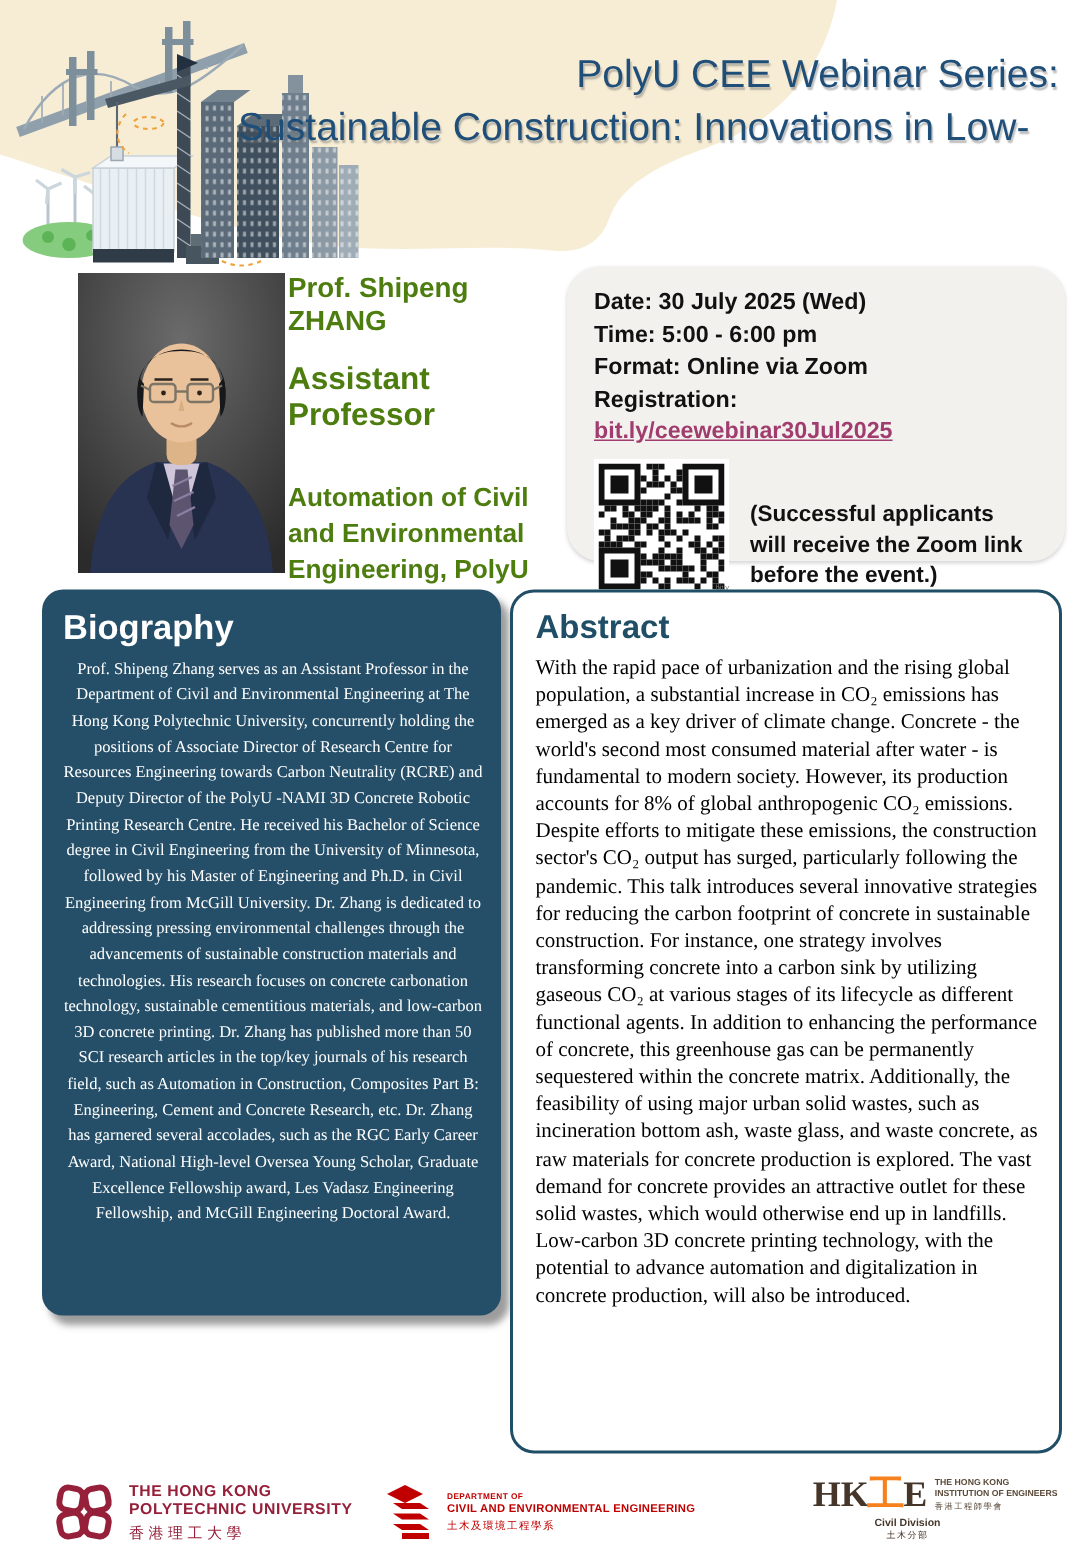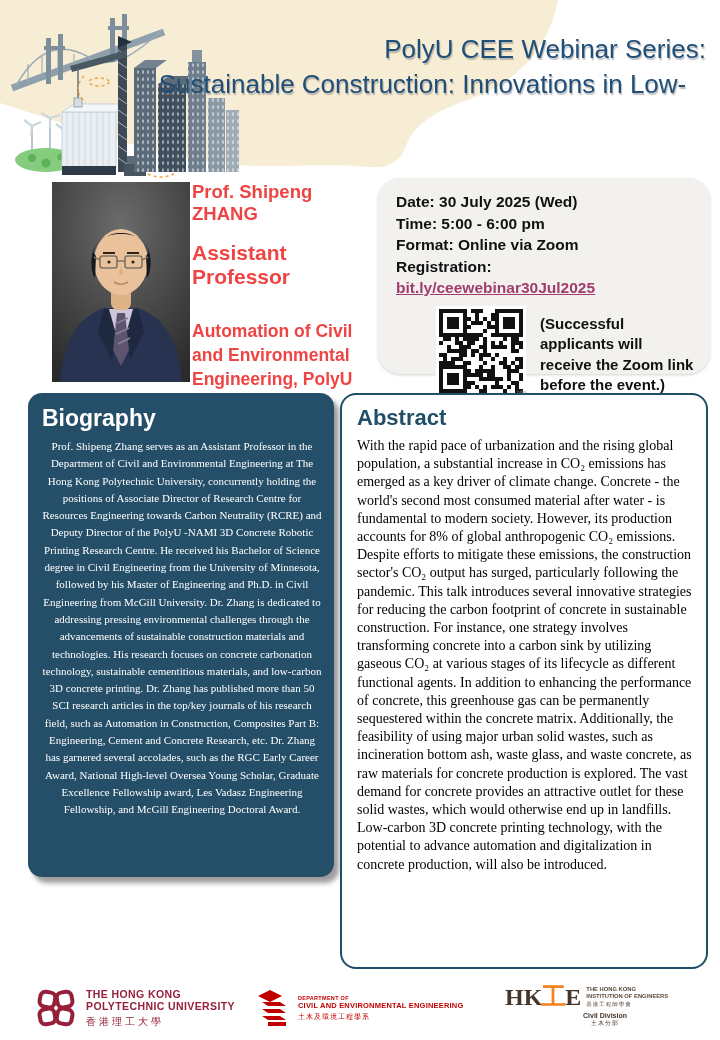--- a/index.html
+++ b/index.html
@@ -16,32 +16,32 @@
   
   .title{position:absolute;left:130px;top:32px;width:585px;text-align:center;
          color:#1F4E79;font-weight:normal;font-size:26px;line-height:35px;
          text-shadow:1px 2px 1px rgba(110,110,110,.45);}
   .title .l1{padding-left:245px;}
 
   
   .photo{position:absolute;left:52px;top:182px;width:138px;height:200px;}
 
   
-  .speaker{position:absolute;left:192px;top:181px;width:188px;color:#ef4444;}
+  .speaker{position:absolute;left:192px;top:181px;width:188px;color:#4d7c0f;}
   .speaker .name{font-size:18.5px;font-weight:bold;margin-bottom:16px;}
   .speaker .role{font-size:21px;font-weight:bold;margin-bottom:30px;}
   .speaker .dept{font-size:17.5px;font-weight:bold;line-height:24px;}
 
   
   .event{position:absolute;left:378px;top:178px;width:332px;height:196px;box-sizing:border-box;
          background:#F2F1EE;border-radius:22px;padding:13px 16px 10px 18px;
          box-shadow:0 1px 3px rgba(0,0,0,.18);}
   .event .row{font-size:15.5px;font-weight:bold;line-height:21.5px;color:#111;}
   .event a{color:#A03C6E;text-decoration:underline;font-weight:bold;}
-  .event .qr-wrap{display:flex;margin-top:7px;align-items:center;margin-left:40px;}
+  .event .qr-wrap{display:flex;margin-top:7px;align-items:flex-end;}
   .qr-tile{background:#ffffff;padding:3px;width:84px;height:84px;}
   .qr-cap{font-size:5px;color:#777;text-align:right;margin-top:-7px;}
   .event .note{width:186px;margin-left:14px;margin-top:8px;
                font-size:15px;font-weight:bold;line-height:20.5px;color:#111;}
 
   
   .bio{position:absolute;left:28px;top:393px;width:306px;height:484px;box-sizing:border-box;
        background:#254F68;border-radius:14px;padding:10px 12px 10px 14px;color:#ffffff;
        box-shadow:5px 6px 5px rgba(75,75,75,.55);overflow:hidden;}
   .bio h2{margin:2px 0 6px 0;font-size:23px;font-weight:bold;color:#ffffff;
@@ -61,21 +61,21 @@
   .logo-polyu{position:absolute;left:34px;top:6px;display:flex;align-items:center;}
   .polyu-text{margin-left:8px;color:#96203A;}
   .polyu-text .en{font-size:10.5px;font-weight:bold;letter-spacing:.4px;line-height:12.5px;}
   .polyu-text .cn{font-size:10px;letter-spacing:3px;margin-top:2px;}
   .logo-cee{position:absolute;left:258px;top:8px;display:flex;align-items:center;}
   .cee-text{margin-left:6px;color:#C00000;}
   .cee-text .t1{font-size:5.5px;font-weight:bold;letter-spacing:.3px;}
   .cee-text .t2{font-size:7.5px;font-weight:bold;letter-spacing:.2px;line-height:9px;}
   .cee-text .t3{font-size:7px;margin-top:2px;letter-spacing:1px;}
   .logo-hkie{position:absolute;left:505px;top:4px;width:200px;text-align:center;}
-  .hkie-row{display:flex;align-items:center;justify-content:flex-start;}
+  .hkie-row{display:flex;align-items:center;justify-content:flex-end;}
   .hkie-logo{font-family:"Liberation Serif",serif;font-weight:bold;font-size:24px;
              color:#46362A;line-height:24px;}
   .hkie-gong{color:#F5821F;font-size:25px;font-family:"Liberation Sans",sans-serif;
              margin:0 -1px;}
   .hkie-side{text-align:left;margin-left:5px;color:#5A4A3A;}
   .hkie-side .s1{font-size:5.8px;font-weight:bold;line-height:7px;}
   .hkie-side .s2{font-size:5.5px;letter-spacing:1px;margin-top:1px;}
   .hkie-sub{margin-top:3px;color:#46362A;}
   .hkie-sub .c1{font-size:7px;font-weight:bold;}
   .hkie-sub .c2{font-size:6px;letter-spacing:1px;}

